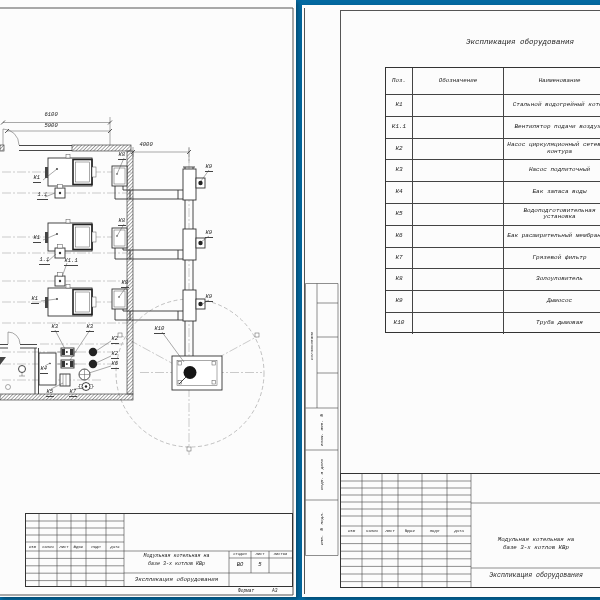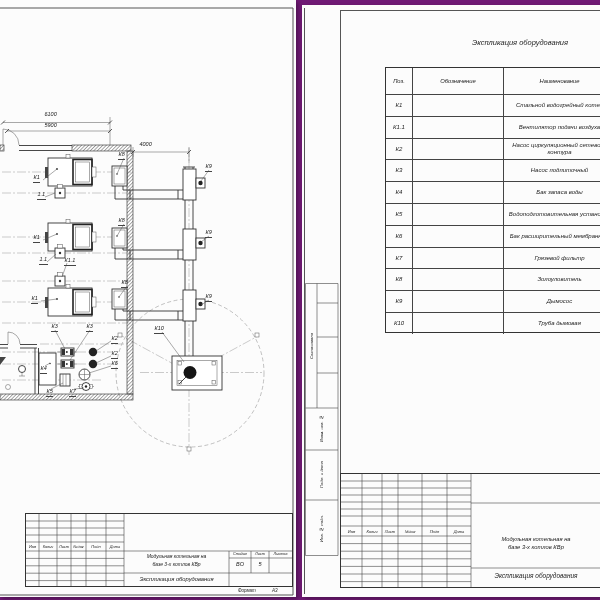--- a/index.html
+++ b/index.html
@@ -1,17 +1,17 @@
 <!DOCTYPE html>
 <html><head>
 <meta charset="utf-8">
 <style>
   html,body{margin:0;padding:0;background:#b9b9b9;}
-  .canvas{position:relative;width:600px;height:600px;background:#701a75;overflow:hidden;
-          font-family:Liberation Sans, sans-serif;}
+  .canvas{position:relative;width:600px;height:600px;background:#0369a1;overflow:hidden;
+          font-family:Liberation Mono, monospace;}
   .sheet{position:absolute;background:#fcfcfc;}
   .sheet-left{left:0;top:0;width:296px;height:597px;box-shadow:2px 2px 4px rgba(0,0,0,.3);}
   .sheet-right{left:302px;top:5px;width:298px;height:592px;box-shadow:2px 2px 4px rgba(0,0,0,.3);}
   svg.draw{position:absolute;left:0;top:0;}
   
   .frame{stroke:#555;stroke-width:1;fill:none}
   .med{stroke:#333;stroke-width:.9;fill:none}
   .bold{stroke:#222;stroke-width:1.6;fill:none}
   .thin{stroke:#555;stroke-width:.5;fill:none}
   .tick{stroke:#333;stroke-width:.8;fill:none}

